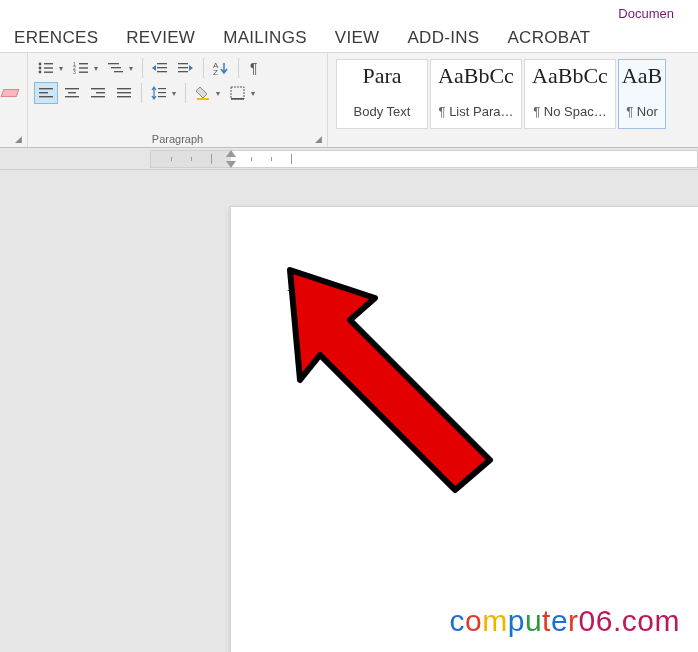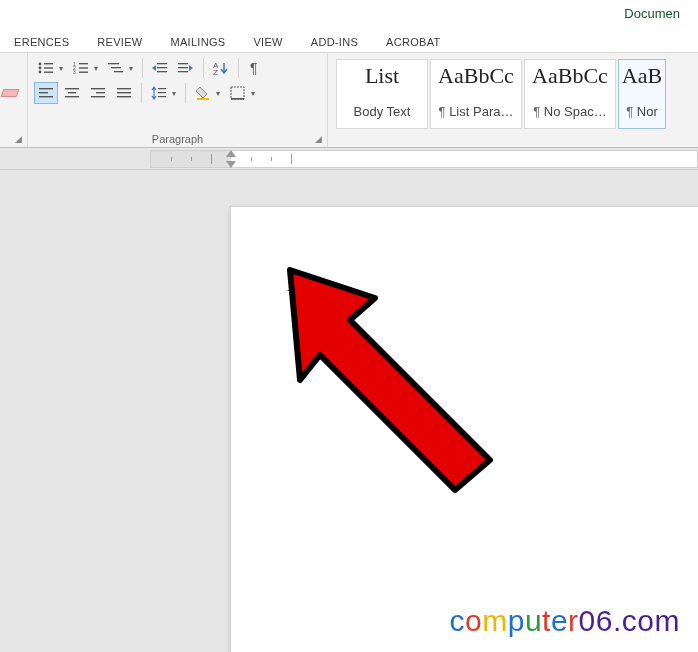--- a/index.html
+++ b/index.html
@@ -13,35 +13,35 @@
     position: relative;
   }
   .titlebar {
     height: 28px;
     background: #fff;
     border-bottom: 0;
     position: relative;
   }
   .titlebar .doctitle {
     position: absolute;
-    right: 18px;
+    right: 24px;
     top: 6px;
     font-size: 13px;
-    color: #14532d;
+    color: #701a75;
   }
   .tabs {
     height: 24px;
     background: #fff;
     display: flex;
     align-items: flex-end;
     padding-left: 0;
   }
   .tab {
     padding: 4px 14px 4px 14px;
-    font-size: 11px;
+    font-size: 17px;
     color: #3a3a3a;
     letter-spacing: 0.3px;
     cursor: pointer;
   }
   .ribbon {
     height: 96px;
     background: #f3f3f3;
     border-top: 1px solid #d9d9d9;
     border-bottom: 1px solid #bfbfbf;
     display: flex;
@@ -205,21 +205,21 @@
     font-size: 30px;
     letter-spacing: 0.5px;
     font-family: Arial, sans-serif;
   }
   .watermark .c1 { color:#1f6fd0; }
   .watermark .c2 { color:#e03a2a; }
   .watermark .c3 { color:#f0b400; }
   .watermark .c4 { color:#1f6fd0; }
   .watermark .c5 { color:#2a9d3a; }
   .watermark .c6 { color:#e03a2a; }
-  .watermark .suffix { color:#4c1d95; }
+  .watermark .suffix { color:#be185d; }
 </style>
 </head>
 <body>
 
 <div class="titlebar">
   <span class="doctitle">Documen</span>
 </div>
 
 <div class="tabs">
   <div class="tab">ERENCES</div>
@@ -357,21 +357,21 @@
           </svg>
       </span>
         <span class="dd">▾</span>
     </div>
     <div class="group-label">Paragraph</div>
     <div class="launcher">◢</div>
   </div>
 
   <div class="styles">
     <div class="style-item">
-      <div class="style-sample">List</div>
+      <div class="style-sample">Para</div>
       <div class="style-name">Body Text</div>
     </div>
     <div class="style-item">
       <div class="style-sample">AaBbCc</div>
       <div class="style-name pilcrow-prefix">List Para…</div>
     </div>
     <div class="style-item">
       <div class="style-sample">AaBbCc</div>
       <div class="style-name pilcrow-prefix">No Spac…</div>
     </div>

